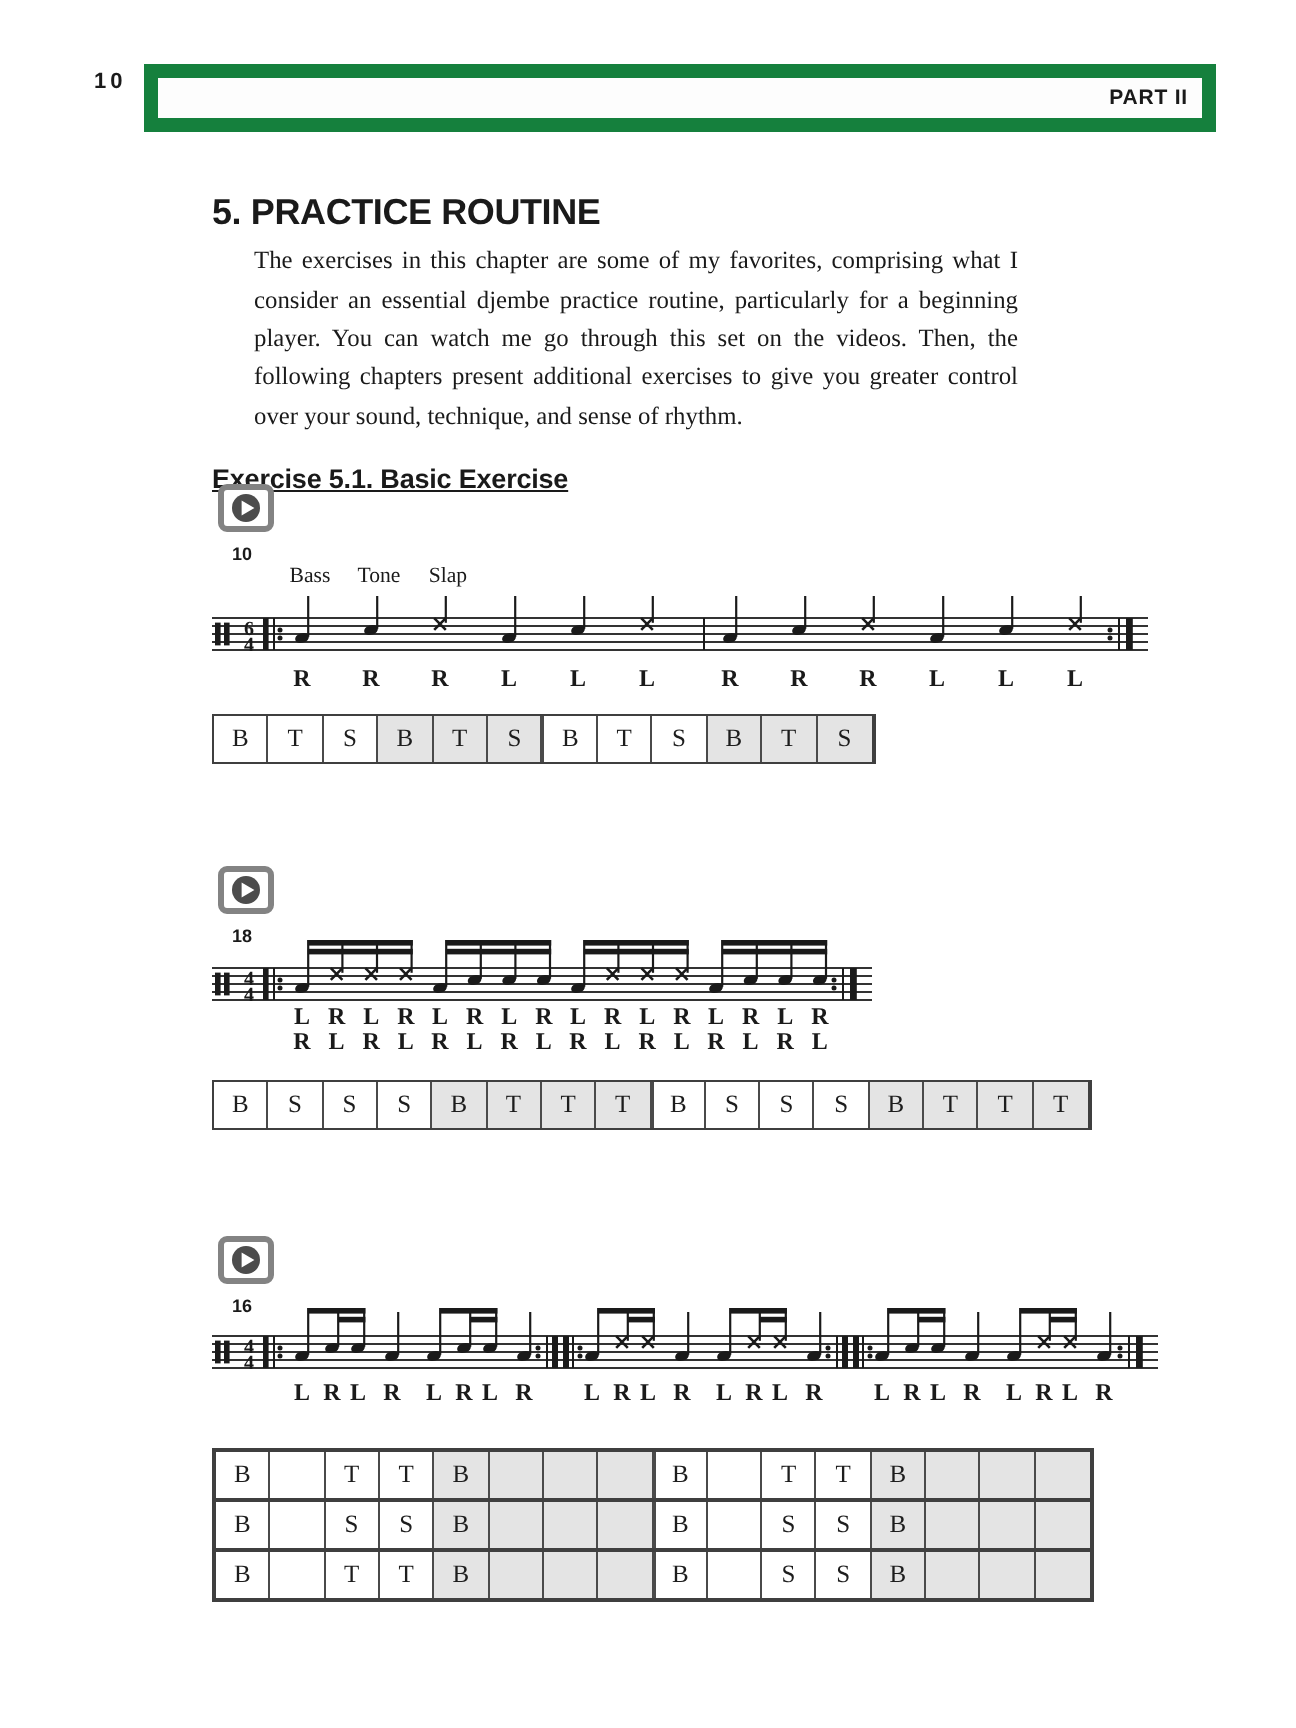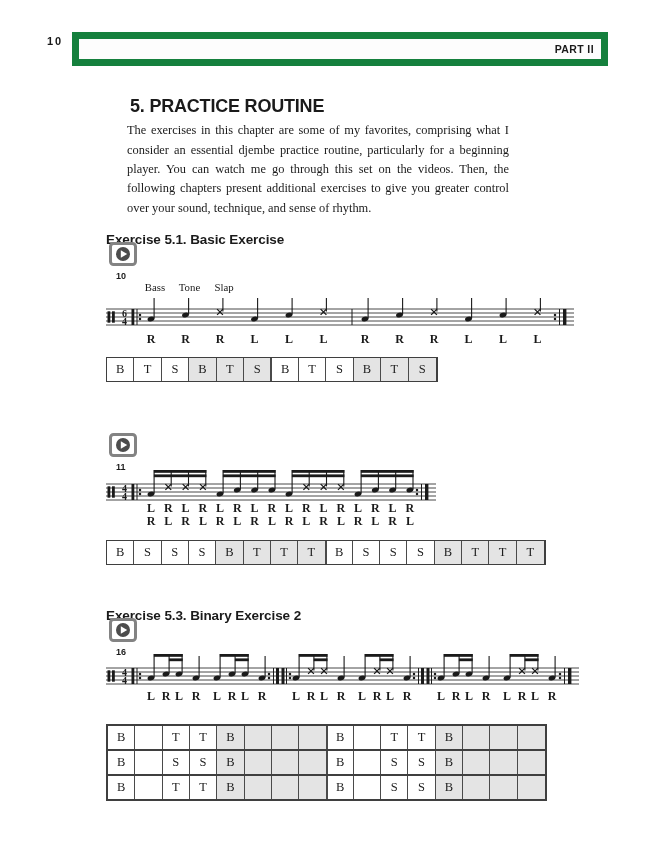--- a/index.html
+++ b/index.html
@@ -7,26 +7,26 @@
         font-family:"Liberation Serif",serif;color:#1a1a1a;border-radius:17px;}
   
   .pagenum{position:absolute;left:47px;top:35px;font-family:"Liberation Sans",sans-serif;
            font-weight:bold;font-size:11px;letter-spacing:2px;}
   .partbar{position:absolute;left:72px;top:32px;width:522px;height:20px;background:#fdfdfd;
            border:7px solid #15803d;text-align:right;}
   .partbar span{display:inline-block;font-family:"Liberation Sans",sans-serif;font-weight:bold;
                 font-size:10.5px;line-height:20px;padding-right:7px;letter-spacing:.4px;}
   
   .title{position:absolute;left:106px;top:84px;font-family:"Liberation Sans",sans-serif;
-         font-weight:bold;font-size:18px;letter-spacing:-.2px;margin-left:24px;}
+         font-weight:bold;font-size:18px;letter-spacing:-.2px;}
   .intro{position:absolute;left:127px;top:109px;width:382px;font-size:12.4px;line-height:19.3px;
          text-align:justify;}
   
   .exheading{position:absolute;left:106px;font-family:"Liberation Sans",sans-serif;
-             font-weight:bold;font-size:13.5px;letter-spacing:-.1px;}
+             font-weight:bold;font-size:13.5px;letter-spacing:-.1px;text-decoration:underline;}
   #exh1{top:221px}#exh2{top:412px}#exh3{top:597px}
   
   .badge{position:absolute;left:109px;width:44px;}
   #badge1{top:242px}#badge2{top:433px}#badge3{top:618px}
   .badge .num{font-family:"Liberation Sans",sans-serif;font-weight:bold;font-size:9px;
               padding-left:7px;margin-top:1px;}
   svg.staff{position:absolute;left:106px;}
   #staff1{top:283px}#staff2{top:458px}#staff3{top:642px}
   
   .ptable{position:absolute;left:106px;background:#fff;}
@@ -141,21 +141,21 @@
         <div class="cell shaded">S</div>
       </div>
     </div>
 
   <div class="badge" id="badge2">
     <svg width="28" height="24" viewBox="0 0 28 24">
       <rect x="1.5" y="1.5" width="25" height="21" rx="3" fill="#ffffff" stroke="#838383" stroke-width="3"></rect>
       <circle cx="14" cy="12" r="7" fill="#4c4c4c"></circle>
       <path d="M11.8 8.3 L18.2 12 L11.8 15.7 Z" fill="#ffffff"></path>
     </svg>
-    <div class="num">11</div>
+    <div class="num">18</div>
   </div>
   <svg class="staff" id="staff2" viewBox="0 0 330 72" width="330" height="72">
       <line x1="0" y1="26" x2="330" y2="26" stroke="#333" stroke-width="0.9"></line>
       <line x1="0" y1="30" x2="330" y2="30" stroke="#333" stroke-width="0.9"></line>
       <line x1="0" y1="34" x2="330" y2="34" stroke="#333" stroke-width="0.9"></line>
       <line x1="0" y1="38" x2="330" y2="38" stroke="#333" stroke-width="0.9"></line>
       <line x1="0" y1="42" x2="330" y2="42" stroke="#333" stroke-width="0.9"></line>
       <rect x="1.5" y="28.3" width="2.8" height="11.4" fill="#1a1a1a"></rect>
       <rect x="6" y="28.3" width="2.8" height="11.4" fill="#1a1a1a"></rect>
       <text x="18.5" y="34.3" text-anchor="middle" font-size="10" font-weight="bold" font-family="Liberation Serif, serif" fill="#1a1a1a">4</text>
@@ -255,21 +255,20 @@
         <div class="cell">S</div>
         <div class="cell">S</div>
         <div class="cell">S</div>
         <div class="cell shaded">B</div>
         <div class="cell shaded">T</div>
         <div class="cell shaded">T</div>
         <div class="cell shaded">T</div>
       </div>
     </div>
 
-  <h2 class="exheading" id="exh3">Exercise 5.3. Binary Exercise 2</h2>
   <div class="badge" id="badge3">
     <svg width="28" height="24" viewBox="0 0 28 24">
       <rect x="1.5" y="1.5" width="25" height="21" rx="3" fill="#ffffff" stroke="#838383" stroke-width="3"></rect>
       <circle cx="14" cy="12" r="7" fill="#4c4c4c"></circle>
       <path d="M11.8 8.3 L18.2 12 L11.8 15.7 Z" fill="#ffffff"></path>
     </svg>
     <div class="num">16</div>
   </div>
   <svg class="staff" id="staff3" viewBox="0 0 473 62" width="473" height="62">
       <line x1="0" y1="26" x2="473" y2="26" stroke="#333" stroke-width="0.9"></line>

